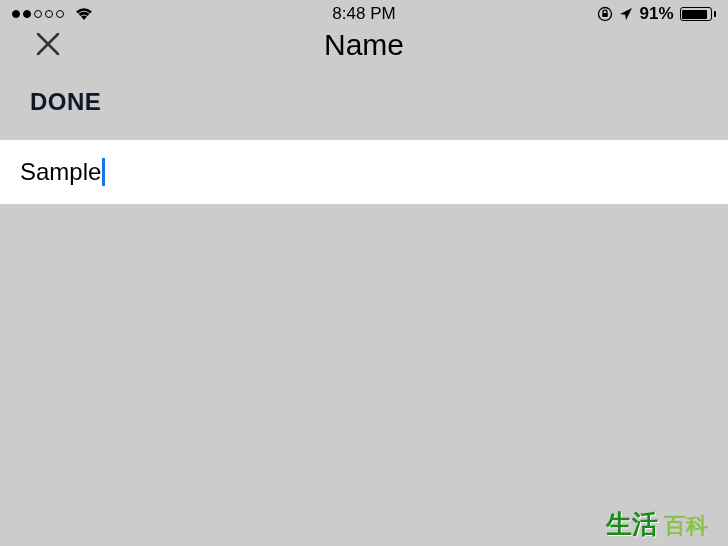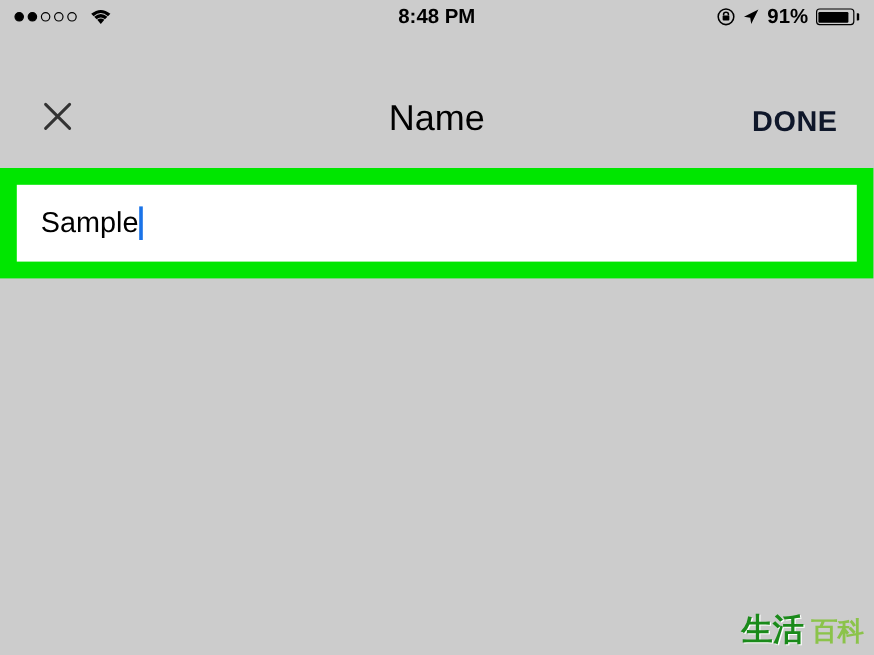--- a/index.html
+++ b/index.html
@@ -51,21 +51,21 @@
     }
     .wifi-icon svg {
       width: 20px;
       height: 16px;
       display: block;
     }
     .time {
       position: absolute;
       left: 50%;
       transform: translateX(-50%);
-      font-weight: 700;
+      font-weight: 400;
     }
     .lock-icon svg, .location-icon svg {
       display: block;
     }
     .battery {
       display: flex;
       align-items: center;
       gap: 2px;
     }
     .battery-body {
@@ -83,24 +83,25 @@
     }
     .battery-tip {
       width: 2.5px;
       height: 6px;
       background: #000;
       border-radius: 0 1px 1px 0;
     }
     .nav-bar {
       height: 88px;
       display: flex;
-      align-items: flex-end;
+      align-items: flex-start;
       justify-content: space-between;
       padding: 0 30px;
       position: relative;
+      flex-direction: column;
     }
     .close-btn {
       font-size: 34px;
       font-weight: 300;
       color: #333;
       cursor: pointer;
       line-height: 1;
       width: 36px;
       text-align: center;
     }
@@ -114,42 +115,41 @@
     }
     .done-btn {
       font-size: 24px;
       font-weight: 700;
       color: #0f172a;
       cursor: pointer;
       letter-spacing: 0.5px;
     }
     .highlight-wrap {
       background: #00e600;
-      padding: 14px;
       margin-top: 24px;
     }
     .text-field {
       background: #fff;
       display: flex;
       align-items: center;
       padding: 18px 20px;
       font-size: 24px;
       color: #000;
     }
     .cursor {
       width: 2.5px;
       height: 28px;
       background: #1a73e8;
       display: inline-block;
       margin-left: 1px;
     }
     .watermark {
       position: absolute;
       bottom: 0;
-      right: 0;
+      right: 12px;
       padding: 4px 8px;
       text-align: right;
     }
     .watermark-top {
       display: flex;
       justify-content: flex-end;
       align-items: baseline;
       gap: 6px;
     }
     .wm-big {

